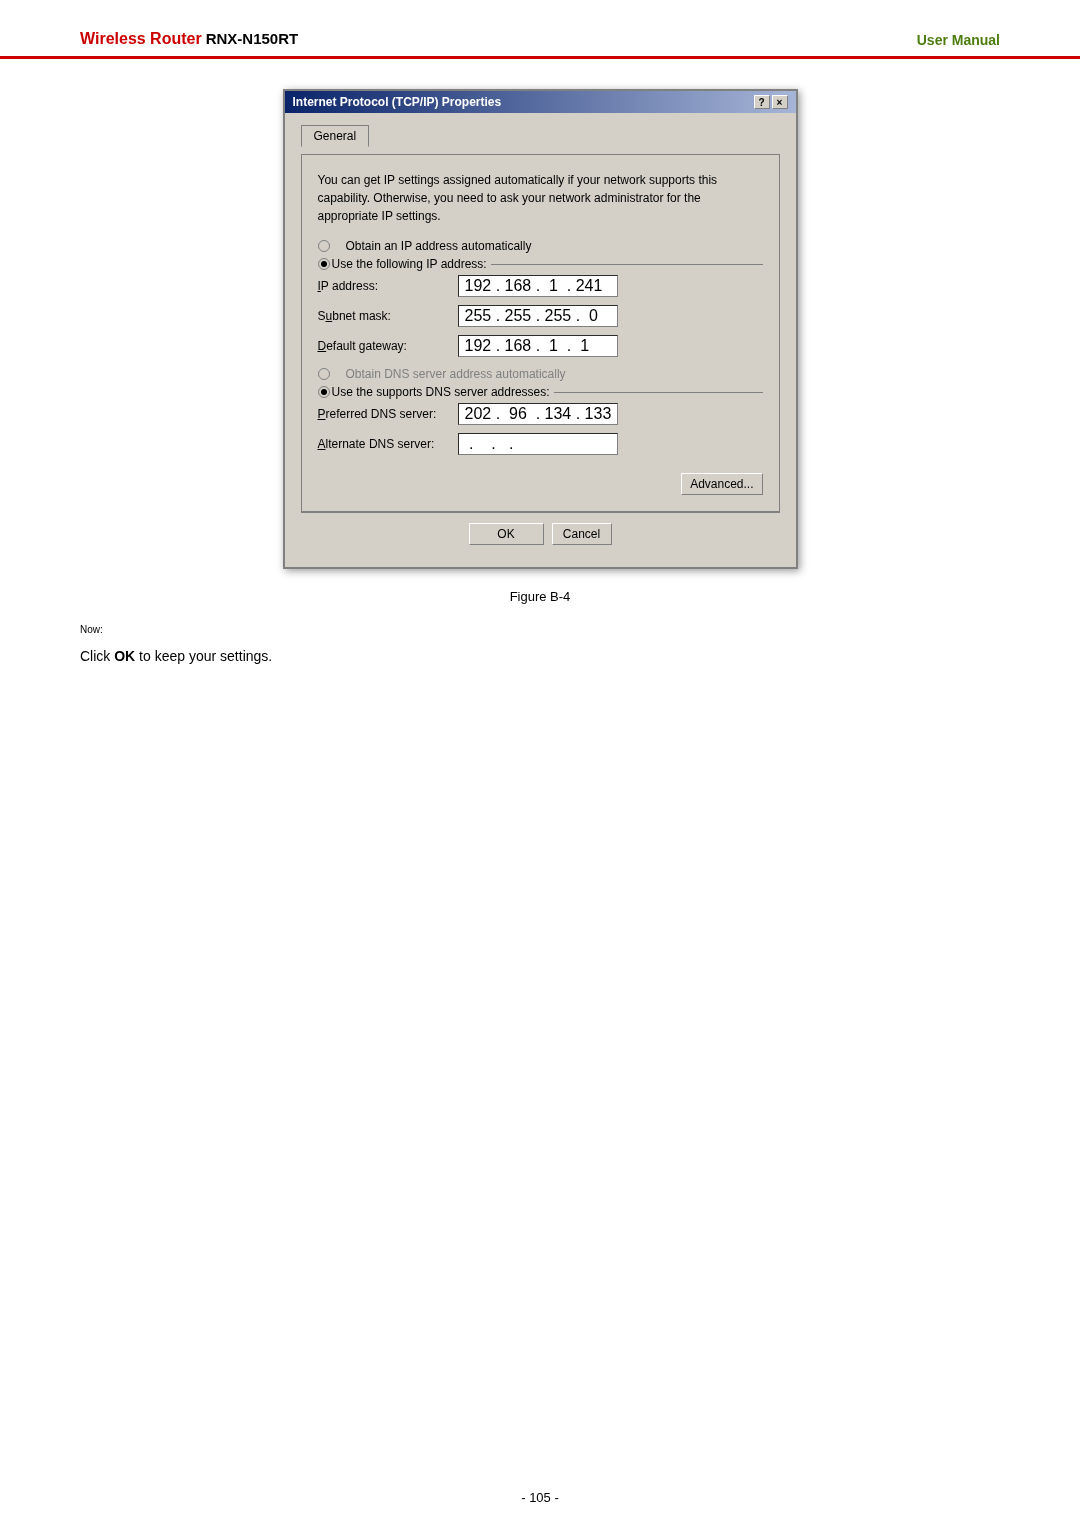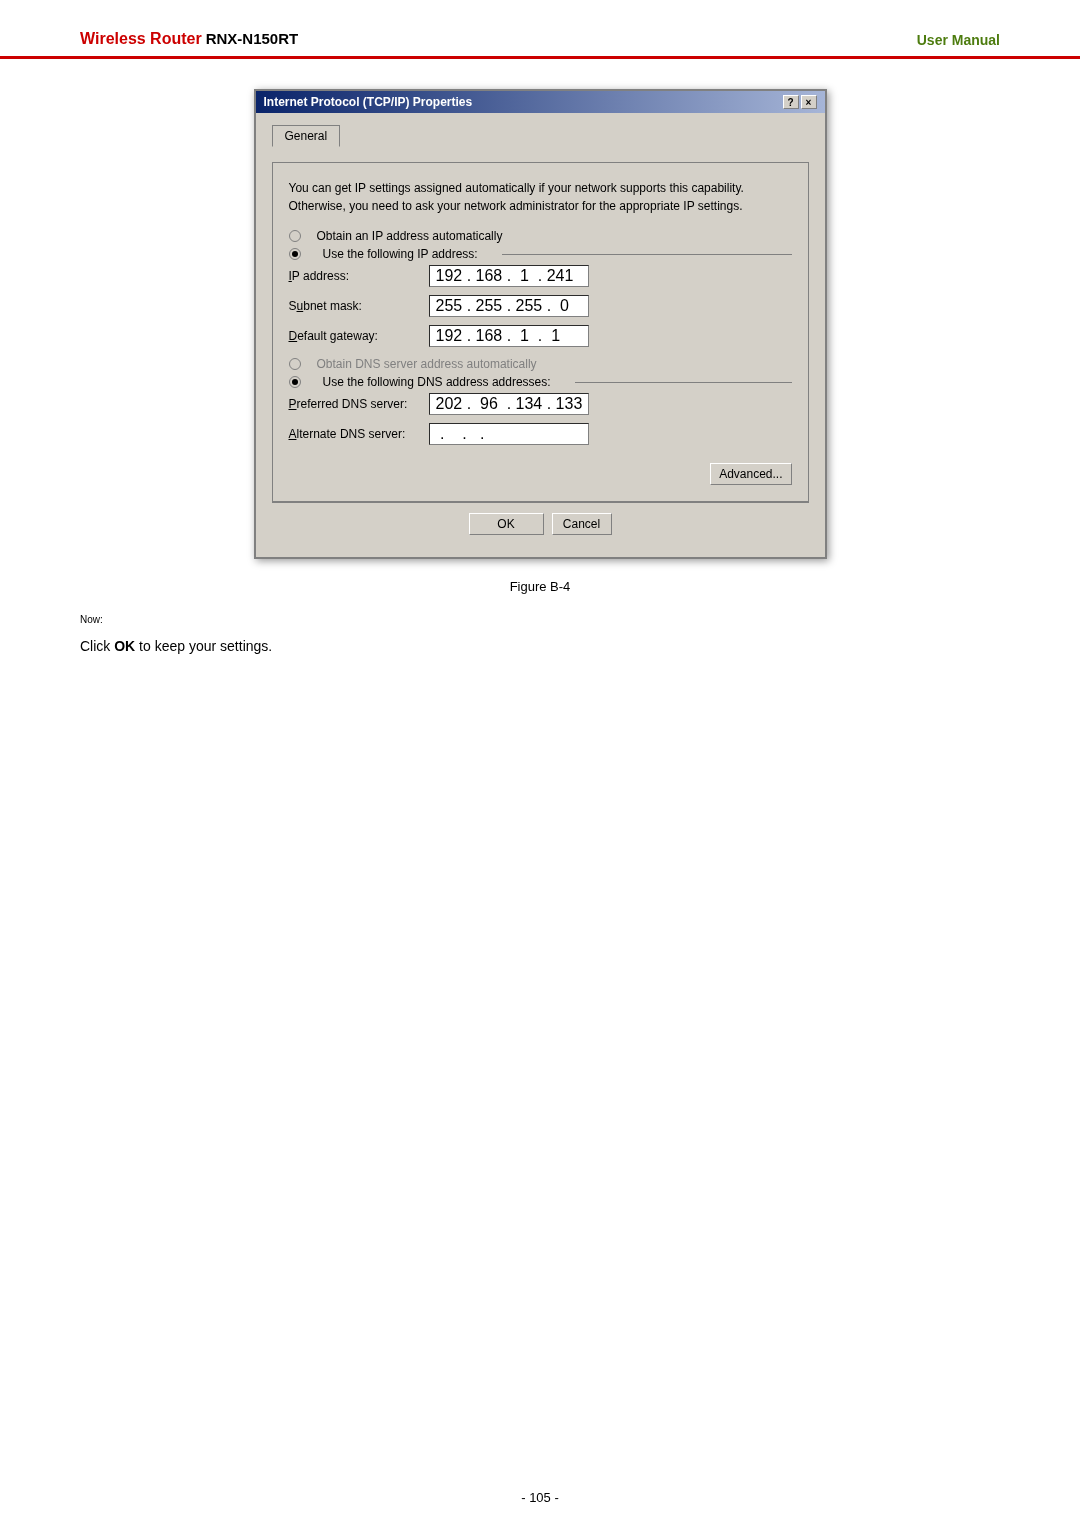--- a/index.html
+++ b/index.html
@@ -51,21 +51,21 @@
     
     .content-area {
       display: flex;
       flex-direction: column;
       align-items: center;
       padding: 0 80px;
     }
 
     
     .dialog-wrapper {
-      width: 573px;
+      width: 515px;
       border: 2px solid #808080;
       background: #d4d0c8;
       box-shadow: 2px 2px 8px rgba(0,0,0,0.4);
       margin-bottom: 20px;
     }
 
     .dialog-titlebar {
       background: linear-gradient(to right, #0a246a, #a6b5d7);
       color: white;
       padding: 4px 8px;
@@ -104,21 +104,21 @@
     }
 
     .dialog-body {
       padding: 12px 16px;
       background: #d4d0c8;
     }
 
     
     .tab-row {
       display: flex;
-      margin-bottom: 16px;
+      margin-bottom: 8px;
     }
 
     .tab {
       padding: 3px 12px;
       background: #d4d0c8;
       border: 1px solid #808080;
       border-bottom: none;
       font-size: 12px;
       cursor: pointer;
       margin-right: 2px;
@@ -279,21 +279,21 @@
       right: 0;
       text-align: center;
       font-size: 13px;
       color: #000;
     }
 
     
     .radio-line {
       display: flex;
       align-items: center;
-      gap: 22px;
+      gap: 2px;
       font-size: 12px;
       margin-bottom: 4px;
     }
 
     .radio-line-bar {
       flex: 1;
       height: 1px;
       background: #808080;
       margin-left: 2px;
     }
@@ -365,21 +365,21 @@
 
         <div class="dns-section">
 
           <div class="radio-item">
             <div class="radio-input"></div>
             <span class="radio-label" style="color:#808080;">Obtain DNS server address automatically</span>
           </div>
 
           <div class="radio-line">
             <div class="radio-input selected"></div>
-            <span class="radio-label">Use the following DNS address addresses:</span>
+            <span class="radio-label">Use the supports DNS server addresses:</span>
             <div class="radio-line-bar"></div>
           </div>
 
           <div class="field-row">
             <div class="field-label">
               <span><span class="underline">P</span>referred DNS server:</span>
             </div>
             <input type="text" class="ip-input" value="202 .  96  . 134 . 133" readonly="" style="">
           </div>
 

